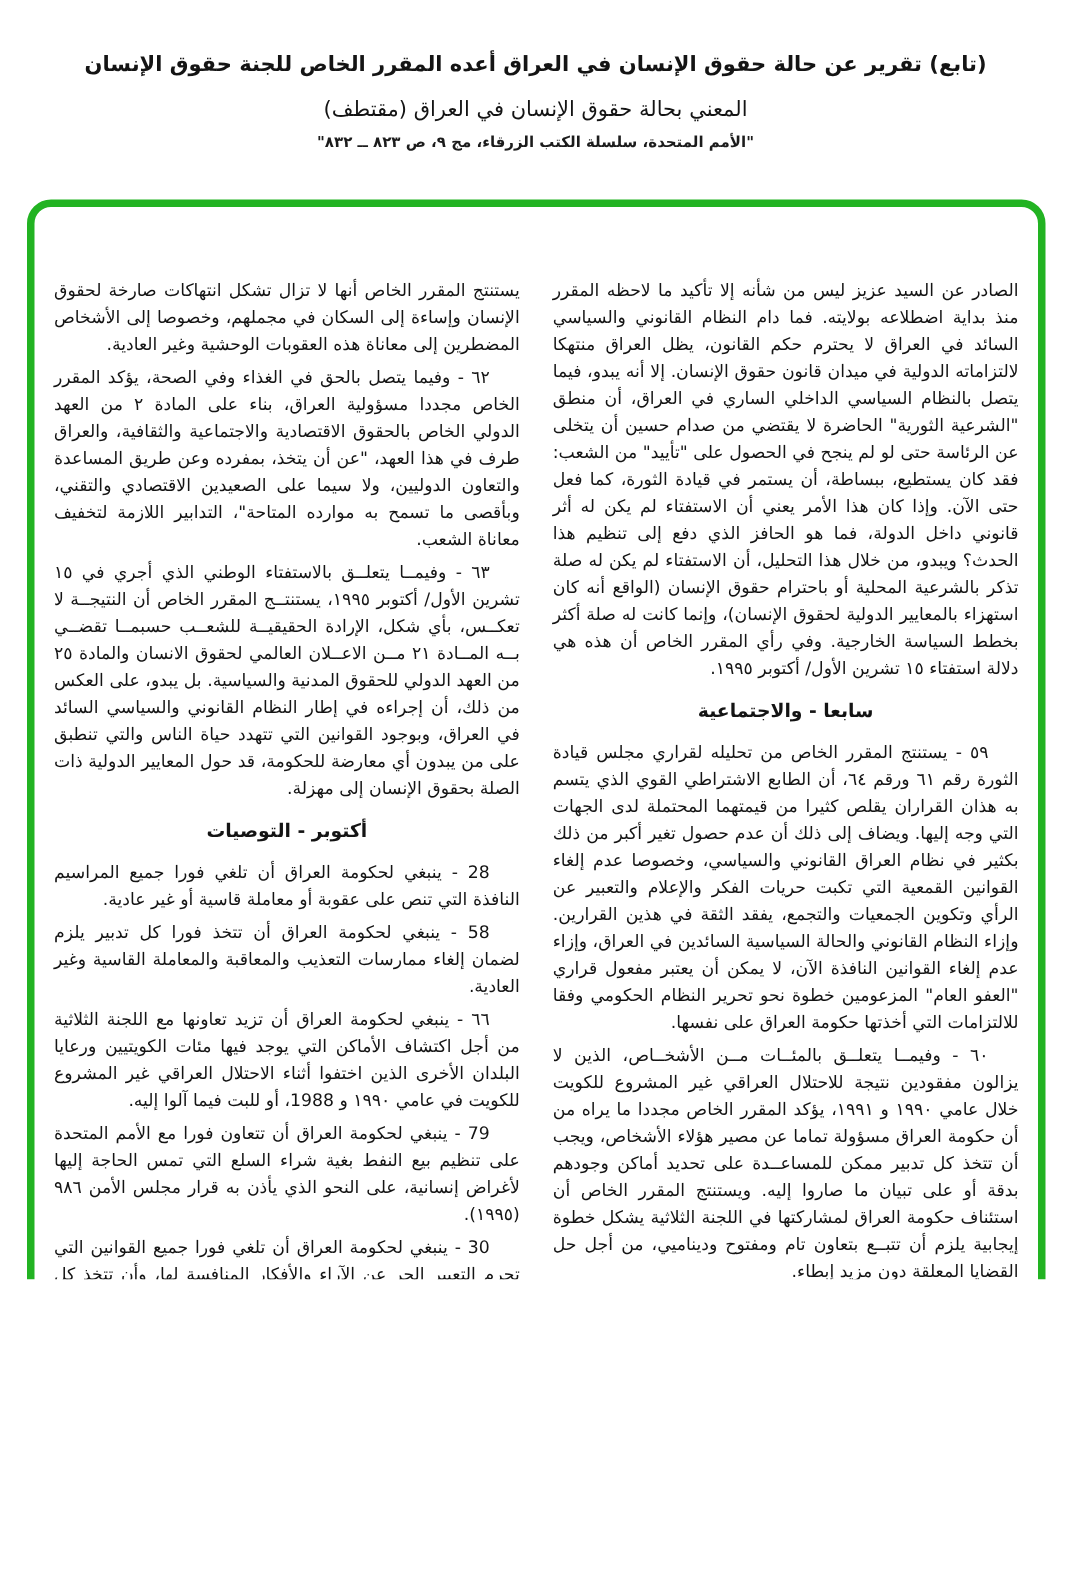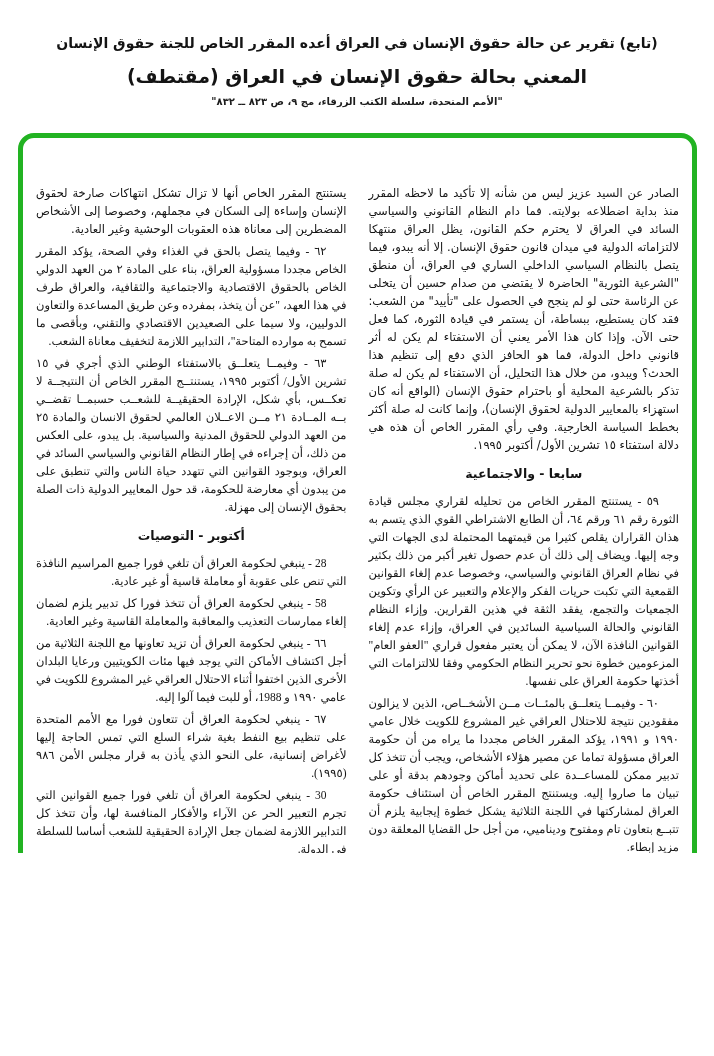--- a/index.html
+++ b/index.html
@@ -24,22 +24,22 @@
     right: 0;
     text-align: center;
   }
   .title-l1 {
     font-size: 14px;
     font-weight: bold;
     margin: 0 44px;
     line-height: 1.4;
   }
   .title-l2 {
-    font-size: 19px;
-    font-weight: bold;
+    font-size: 14px;
+    font-weight: normal;
     margin-top: 10px;
     line-height: 1.3;
   }
   .doc-source {
     font-size: 10px;
     font-weight: bold;
     margin-top: 8px;
     color: #1c1c1c;
   }
   .content-box {
@@ -67,21 +67,20 @@
     font-size: 11.5px;
     line-height: 18px;
     color: #141414;
     margin-top: 36px;
   }
   .para {
     margin: 0 0 4px 0;
   }
   .para.indent {
     text-indent: 20px;
-    font-family: Liberation Serif, serif;
   }
   .section-heading {
     text-align: center;
     font-weight: bold;
     font-size: 12.5px;
     margin: 11px 0 9px 0;
   }
   .end-rule {
     position: absolute;
     top: 915px;
@@ -124,21 +123,21 @@
       </div>
 
       <div class="col">
         <p class="para">يستنتج المقرر الخاص أنها لا تزال تشكل انتهاكات صارخة لحقوق الإنسان وإساءة إلى السكان في مجملهم، وخصوصا إلى الأشخاص المضطرين إلى معاناة هذه العقوبات الوحشية وغير العادية.</p>
         <p class="para indent">٦٢ - وفيما يتصل بالحق في الغذاء وفي الصحة، يؤكد المقرر الخاص مجددا مسؤولية العراق، بناء على المادة ٢ من العهد الدولي الخاص بالحقوق الاقتصادية والاجتماعية والثقافية، والعراق طرف في هذا العهد، "عن أن يتخذ، بمفرده وعن طريق المساعدة والتعاون الدوليين، ولا سيما على الصعيدين الاقتصادي والتقني، وبأقصى ما تسمح به موارده المتاحة"، التدابير اللازمة لتخفيف معاناة الشعب.</p>
         <p class="para indent">٦٣ - وفيمــا يتعلــق بالاستفتاء الوطني الذي أجري في ١٥ تشرين الأول/ أكتوبر ١٩٩٥، يستنتــج المقرر الخاص أن النتيجــة لا تعكــس، بأي شكل، الإرادة الحقيقيــة للشعــب حسبمــا تقضــي بــه المــادة ٢١ مــن الاعــلان العالمي لحقوق الانسان والمادة ٢٥ من العهد الدولي للحقوق المدنية والسياسية. بل يبدو، على العكس من ذلك، أن إجراءه في إطار النظام القانوني والسياسي السائد في العراق، وبوجود القوانين التي تتهدد حياة الناس والتي تنطبق على من يبدون أي معارضة للحكومة، قد حول المعايير الدولية ذات الصلة بحقوق الإنسان إلى مهزلة.</p>
         <h3 class="section-heading">أكتوبر - التوصيات</h3>
         <p class="para indent">28 - ينبغي لحكومة العراق أن تلغي فورا جميع المراسيم النافذة التي تنص على عقوبة أو معاملة قاسية أو غير عادية.</p>
         <p class="para indent">58 - ينبغي لحكومة العراق أن تتخذ فورا كل تدبير يلزم لضمان إلغاء ممارسات التعذيب والمعاقبة والمعاملة القاسية وغير العادية.</p>
         <p class="para indent">٦٦ - ينبغي لحكومة العراق أن تزيد تعاونها مع اللجنة الثلاثية من أجل اكتشاف الأماكن التي يوجد فيها مئات الكويتيين ورعايا البلدان الأخرى الذين اختفوا أثناء الاحتلال العراقي غير المشروع للكويت في عامي ١٩٩٠ و 1988، أو للبت فيما آلوا إليه.</p>
-        <p class="para indent">٦٧ - ينبغي لحكومة العراق أن تتعاون فورا مع الأمم المتحدة على تنظيم بيع النفط بغية شراء السلع التي تمس الحاجة إليها لأغراض إنسانية، على النحو الذي يأذن به قرار مجلس الأمن ٩٨٦ (١٩٩٥).</p>
+        <p class="para indent">79 - ينبغي لحكومة العراق أن تتعاون فورا مع الأمم المتحدة على تنظيم بيع النفط بغية شراء السلع التي تمس الحاجة إليها لأغراض إنسانية، على النحو الذي يأذن به قرار مجلس الأمن ٩٨٦ (١٩٩٥).</p>
         <p class="para indent">30 - ينبغي لحكومة العراق أن تلغي فورا جميع القوانين التي تجرم التعبير الحر عن الآراء والأفكار المنافسة لها، وأن تتخذ كل التدابير اللازمة لضمان جعل الإرادة الحقيقية للشعب أساسا للسلطة في الدولة.</p>
       </div>
 
     </div>
   </div>
 
   <div class="end-rule"></div>
 
   <div class="page-number">١٠</div>
 

